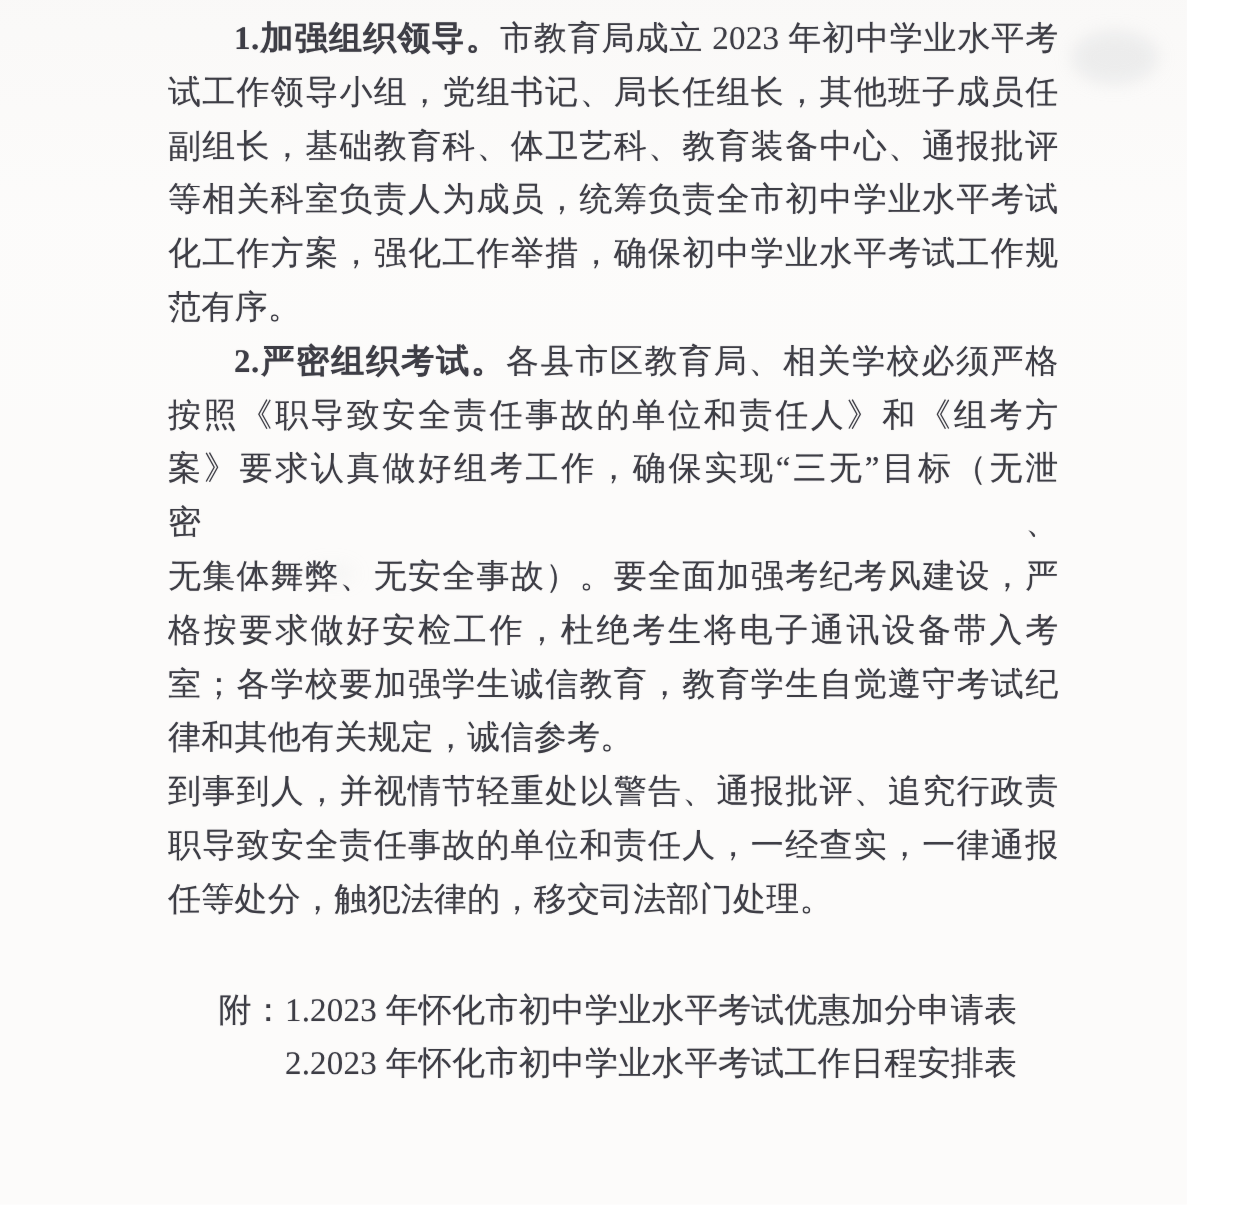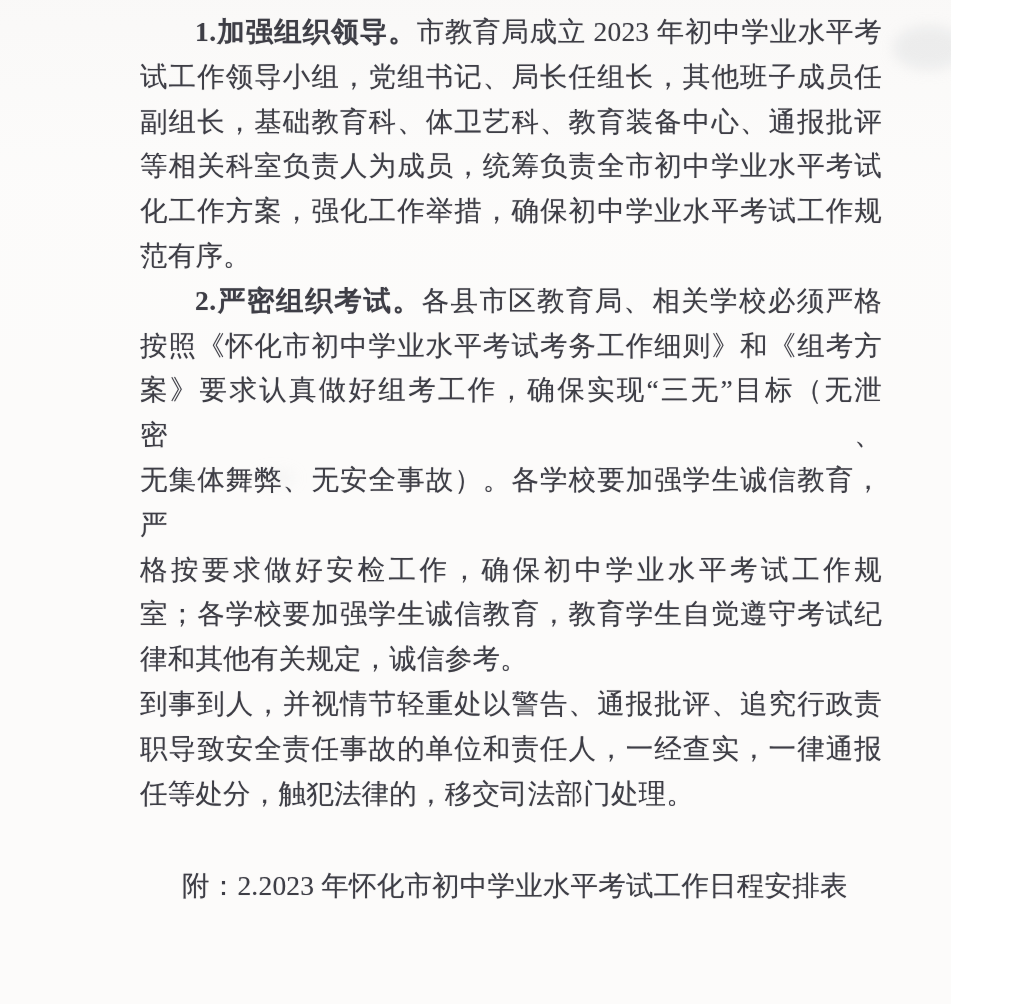--- a/index.html
+++ b/index.html
@@ -12,20 +12,21 @@
     background:#ffffff;
     font-family:"Liberation Serif","DejaVu Serif",serif;
     overflow:hidden;
   }
   .page{
     position:relative;
     width:951px;height:1004px;
     background:var(--paper);
     background-image:linear-gradient(180deg, rgba(248,247,246,.6) 0%, rgba(253,253,252,.2) 18%, rgba(255,255,255,0) 60%);
     overflow:hidden;
+    padding-left:38px;
   }
   
   .smudge{
     position:absolute;
     border-radius:50%;
     pointer-events:none;
     filter:blur(7px);
   }
   .smudge.s1{left:893px;top:26px;width:72px;height:44px;background:rgba(188,191,198,0.22);}
   .smudge.s2{left:1004px;top:352px;width:22px;height:70px;background:rgba(195,197,203,0.18);}
@@ -79,34 +80,35 @@
         <div class="para">
           <div class="line first"><span class="lead">1.加强组织领导。</span><span>市教育局成立 2023 年初中学业水平考</span></div>
           <div class="line">试工作领导小组，党组书记、局长任组长，其他班子成员任</div>
           <div class="line">副组长，基础教育科、体卫艺科、教育装备中心、通报批评</div>
           <div class="line">等相关科室负责人为成员，统筹负责全市初中学业水平考试</div>
           <div class="line">化工作方案，强化工作举措，确保初中学业水平考试工作规</div>
           <div class="line lastline">范有序。</div>
         </div>
         <div class="para">
           <div class="line first"><span class="lead">2.严密组织考试。</span><span>各县市区教育局、相关学校必须严格</span></div>
-          <div class="line">按照《怀化市初中学业水平考试考务工作细则》和《组考方</div>
+          <div class="line">按照《职导致安全责任事故的单位和责任人》和《组考方</div>
           <div class="line">案》要求认真做好组考工作，确保实现“三无”目标（无泄密、</div>
-          <div class="line">无集体舞弊、无安全事故）。各学校要加强学生诚信教育，严</div>
-          <div class="line">格按要求做好安检工作，确保初中学业水平考试工作规</div>
+          <div class="line">无集体舞弊、无安全事故）。要全面加强考纪考风建设，严</div>
+          <div class="line">格按要求做好安检工作，杜绝考生将电子通讯设备带入考</div>
           <div class="line">室；各学校要加强学生诚信教育，教育学生自觉遵守考试纪</div>
           <div class="line lastline">律和其他有关规定，诚信参考。</div>
         </div>
         <div class="para">
           <div class="line">到事到人，并视情节轻重处以警告、通报批评、追究行政责</div>
           <div class="line">职导致安全责任事故的单位和责任人，一经查实，一律通报</div>
           <div class="line lastline">任等处分，触犯法律的，移交司法部门处理。</div>
         </div>
       </div>
 
     <div class="attach">
       <span class="attach-label">附：</span>
       <div class="attach-items" id="attach-items">
+          <div class="attach-item">1.2023 年怀化市初中学业水平考试优惠加分申请表</div>
           <div class="attach-item">2.2023 年怀化市初中学业水平考试工作日程安排表</div>
         </div>
     </div>
   </div>
 </div>
 
 </body></html>

